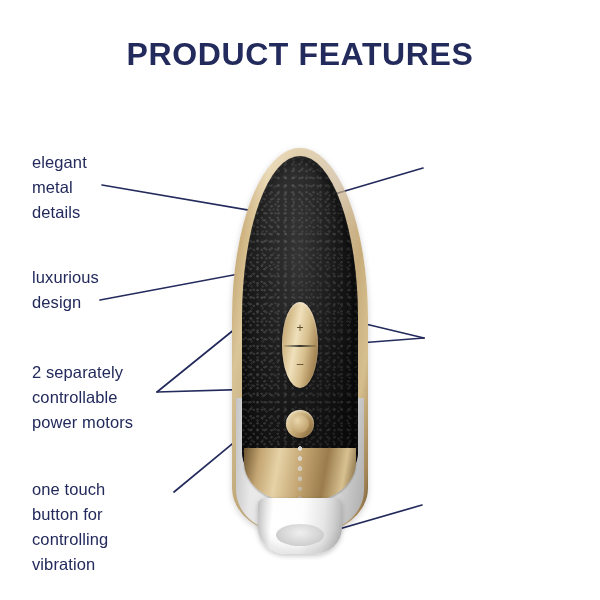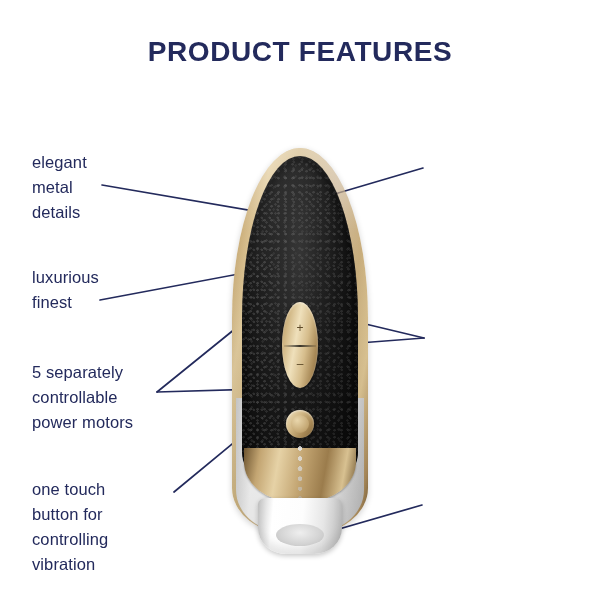--- a/index.html
+++ b/index.html
@@ -9,21 +9,21 @@
     font-family:"Liberation Sans", sans-serif;
     overflow:hidden;
     position:relative;
   }
   #stage{position:absolute;inset:0;width:600px;height:600px;}
 
   .title{
     position:absolute;
     left:0;right:0;top:36px;
     text-align:center;
-    font-size:28px;
+    font-size:32px;
     font-weight:bold;
     letter-spacing:0.6px;
     color:#232a5c;
     font-family:"Liberation Sans", sans-serif;
   }
 
   .label{
     position:absolute;
     color:#232a5c;
     font-size:16.5px;
@@ -165,22 +165,22 @@
       <span class="minus">–</span>
     </div>
     <div class="power"></div>
     <div class="head"></div>
   </div>
 
   <div class="label lbl-elegant">elegant
 metal
 details</div>
   <div class="label lbl-lux">luxurious
-finest</div>
-  <div class="label lbl-motors">5 separately
+design</div>
+  <div class="label lbl-motors">2 separately
 controllable
 power motors</div>
   <div class="label lbl-onetouch">one touch
 button for
 controlling
 vibration</div>
 
 
 </div>
 

